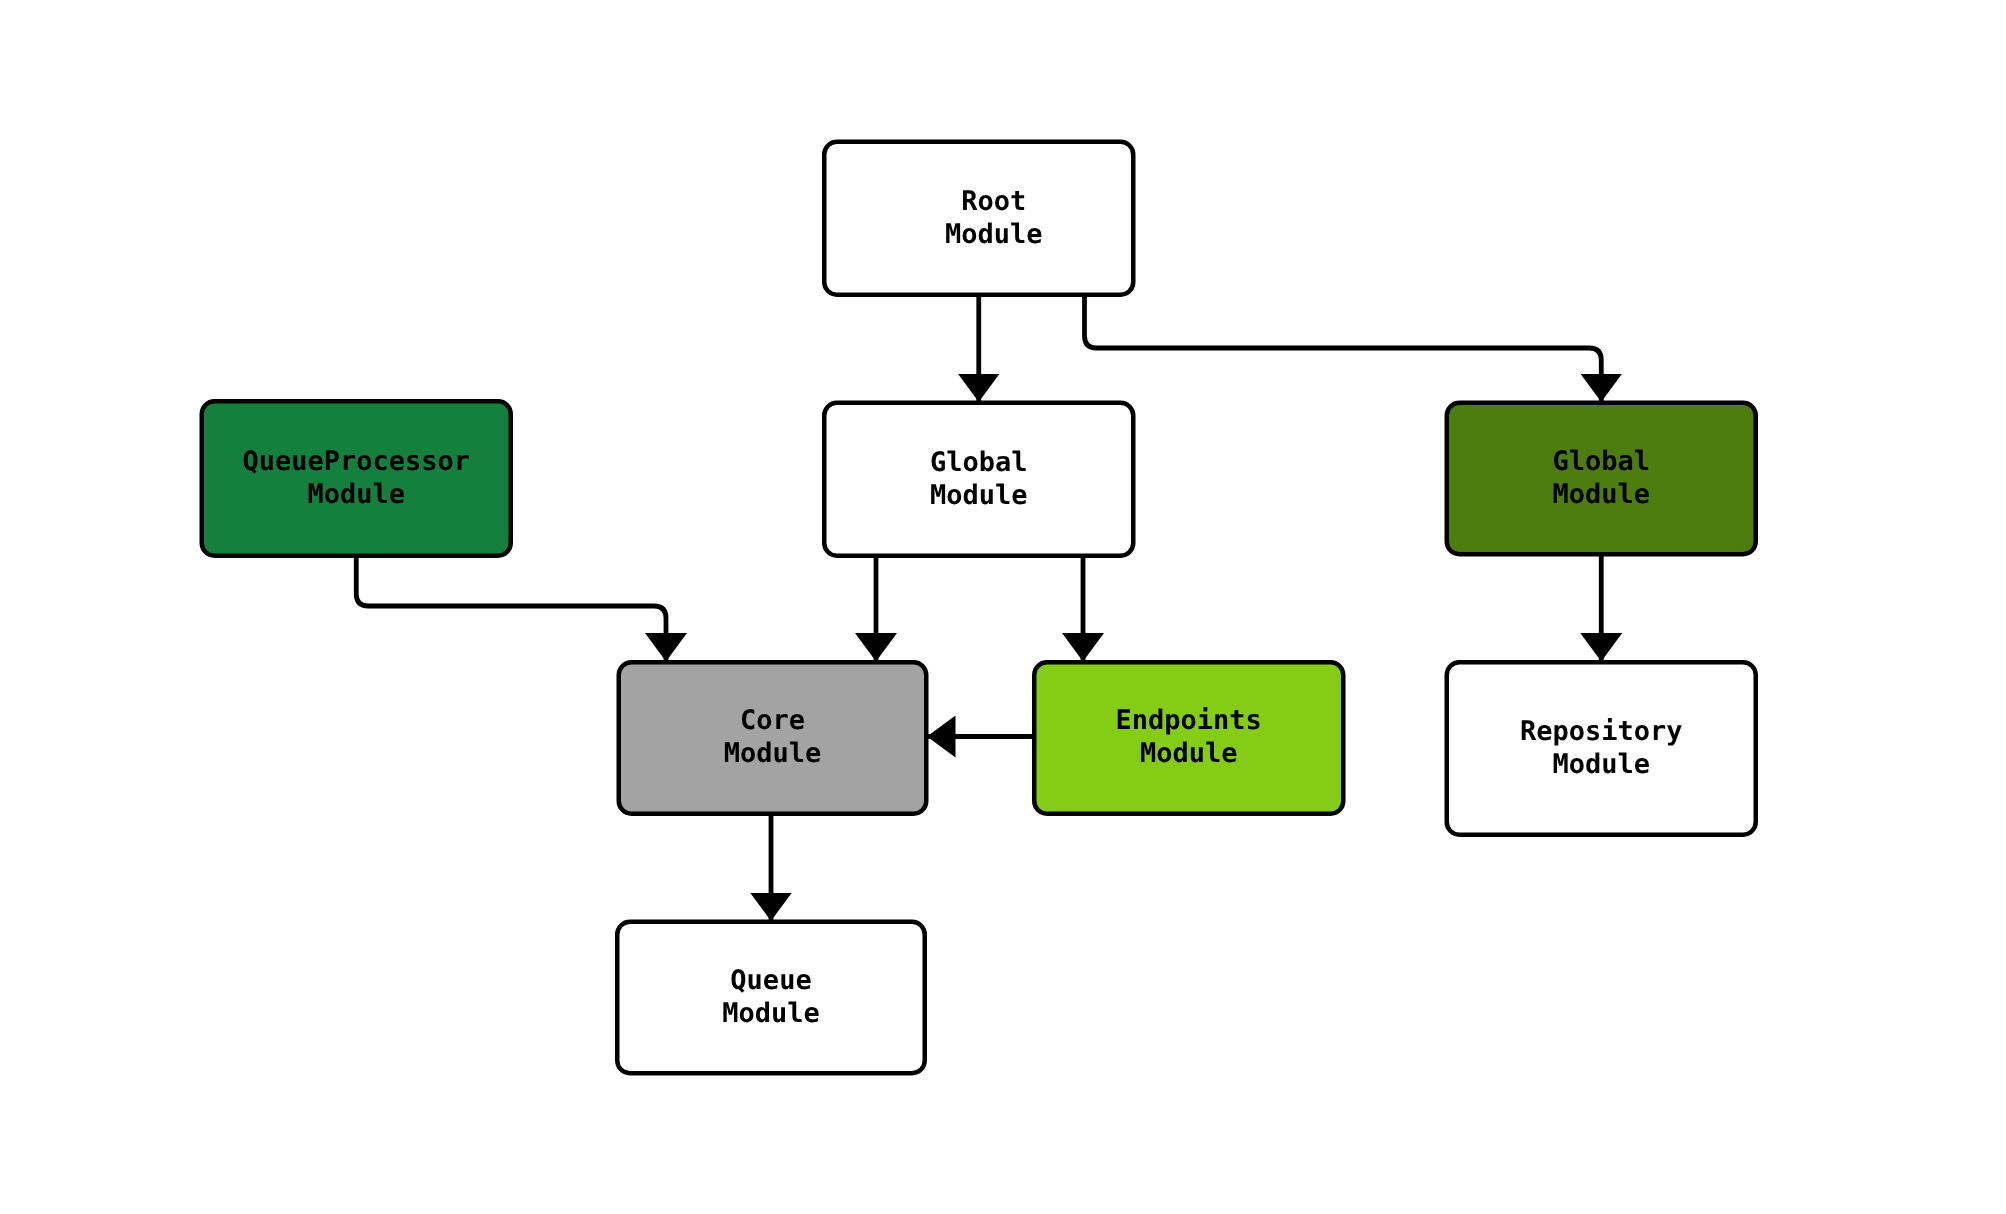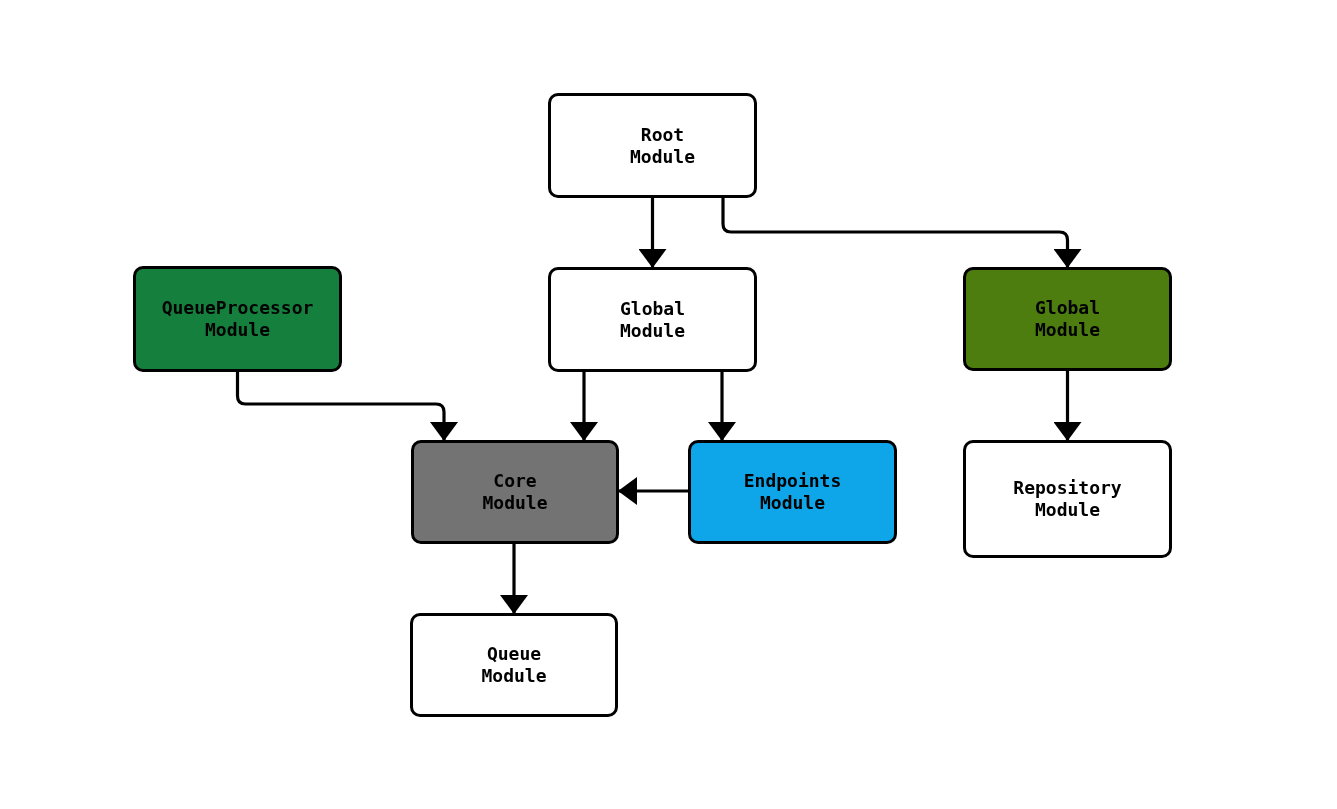--- a/index.html
+++ b/index.html
@@ -78,25 +78,25 @@
 Module</span>
       </div>
       <div class="node" style="left: 548px; top: 267px; width: 209px; height: 105px; border-color: rgb(0, 0, 0); background: rgb(255, 255, 255);">
         <span class="node-label" style="color: rgb(0, 0, 0);">Global
 Module</span>
       </div>
       <div class="node" style="left: 963px; top: 267px; width: 209px; height: 104px; border-color: rgb(0, 0, 0); background: #4d7c0f;">
         <span class="node-label" style="color: rgb(0, 0, 0);">Global
 Module</span>
       </div>
-      <div class="node" style="left: 411px; top: 440px; width: 208px; height: 104px; border-color: rgb(0, 0, 0); background: #737373;">
+      <div class="node" style="left: 411px; top: 440px; width: 208px; height: 104px; border-color: rgb(0, 0, 0); background: #a3a3a3;">
         <span class="node-label" style="color: rgb(0, 0, 0);">Core
 Module</span>
       </div>
-      <div class="node" style="left: 688px; top: 440px; width: 209px; height: 104px; border-color: rgb(0, 0, 0); background: #0ea5e9;">
+      <div class="node" style="left: 688px; top: 440px; width: 209px; height: 104px; border-color: rgb(0, 0, 0); background: #84cc16;">
         <span class="node-label" style="color: rgb(0, 0, 0);">Endpoints
 Module</span>
       </div>
       <div class="node" style="left: 963px; top: 440px; width: 209px; height: 118px; border-color: rgb(0, 0, 0); background: rgb(255, 255, 255);">
         <span class="node-label" style="color: rgb(0, 0, 0);">Repository
 Module</span>
       </div>
       <div class="node" style="left: 410px; top: 613px; width: 208px; height: 104px; border-color: rgb(0, 0, 0); background: rgb(255, 255, 255);">
         <span class="node-label" style="color: rgb(0, 0, 0);">Queue
 Module</span>

